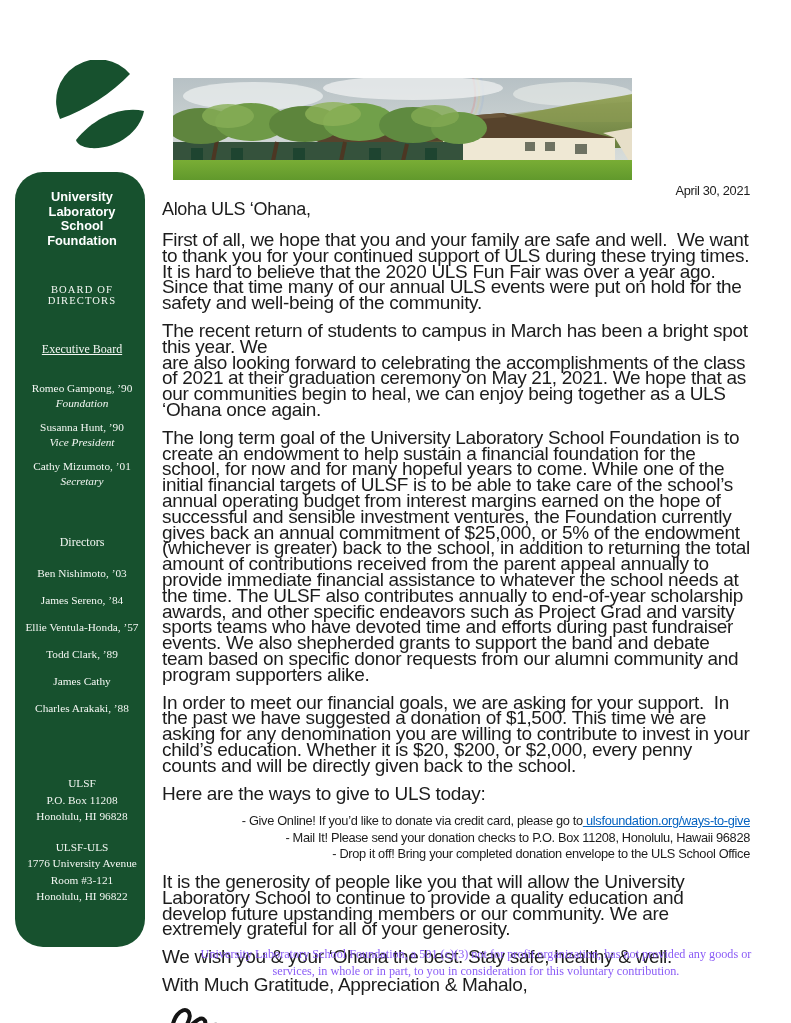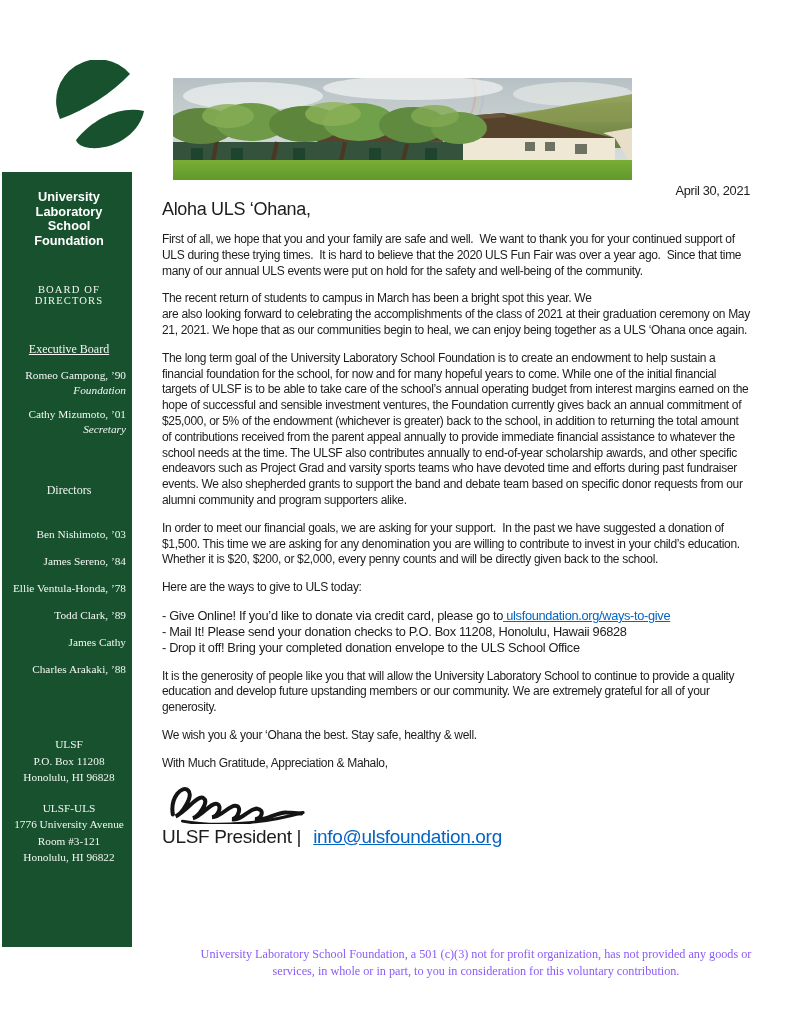--- a/index.html
+++ b/index.html
@@ -3,47 +3,47 @@
 <meta charset="utf-8">
 <style>
   html,body{margin:0;padding:0;background:#fff;}
   .page{position:relative;width:791px;height:1023px;background:#ffffff;overflow:hidden;
         font-family:"Liberation Sans","DejaVu Sans",sans-serif;color:#1c1c1c;}
 
   
   .logo{position:absolute;left:54px;top:60px;width:92px;height:104px;}
 
   
-  .sidebar{position:absolute;left:2px;top:172px;width:130px;height:775px;
+  .sidebar{position:absolute;left:15px;top:172px;width:130px;height:775px;
            background:#17512e;color:#f4f7f3;text-align:center;
            font-family:"Liberation Serif","DejaVu Serif",serif;font-size:11.3px;
-           box-sizing:border-box;padding:18px 6px 0 10px;}
+           box-sizing:border-box;padding:18px 6px 0 10px;border-radius:28px;}
   .org-name{font-family:"Liberation Sans","DejaVu Sans",sans-serif;font-weight:bold;
             font-size:12.8px;line-height:14.5px;color:#ffffff;margin-bottom:0;}
   .board-header{margin-top:36px;font-size:10.6px;letter-spacing:1.1px;}
   .section-title{margin-top:36px;text-decoration:underline;font-size:12px;}
-  .exec-block{margin-top:11px;text-align:right;}
+  .exec-block{margin-top:24px;}
   .member{margin-bottom:9px;line-height:15px;}
   .member .role{font-style:italic;}
   .directors-title{margin-top:46px;font-size:12px;}
-  .directors-list{margin-top:29px;text-align:right;}
+  .directors-list{margin-top:16px;}
   .director{margin-bottom:13px;line-height:14px;}
   .addr-block{line-height:16.5px;}
   .addr1{margin-top:60px;}
   .addr2{margin-top:14px;}
 
   
   .main{position:absolute;left:162px;top:78px;width:588px;}
   .photo{margin-left:11px;width:459px;height:102px;display:block;}
   .date-line{text-align:right;margin-top:3px;font-size:12.8px;letter-spacing:-0.32px;}
   .greeting{margin-top:1px;font-size:18px;letter-spacing:-0.32px;}
-  .para{margin:12px 0 0 0;font-size:12px;line-height:15.8px;letter-spacing:-0.32px;
+  .para{margin:12px 0 0 0;font-size:19px;line-height:15.8px;letter-spacing:-0.32px;
         white-space:pre-wrap;}
   .bullets{margin-top:12px;font-size:12.8px;line-height:16.2px;letter-spacing:-0.32px;}
-  .bullet{white-space:pre-wrap;}
+  .bullet{white-space:pre-wrap;text-align:right;}
   a.link{color:#0563c1;text-decoration:underline;cursor:pointer;}
   .sig-svg{display:block;margin:6px 0 0 0;width:152px;height:46px;}
   .signer-name{margin-top:8px;font-size:12.8px;letter-spacing:-0.32px;}
   .signer-line{margin-top:2px;font-size:19px;letter-spacing:-0.32px;}
   .signer-line a.link{margin-left:12px;}
 
   
   .footer{position:absolute;left:180px;top:946px;width:592px;text-align:center;
           font-family:"Liberation Serif","DejaVu Serif",serif;font-size:12.2px;
           line-height:17px;color:#8b5cf6;}
@@ -68,31 +68,35 @@
     <div class="board-header">BOARD OF DIRECTORS</div>
 
     <div class="section-title">Executive Board</div>
 
     <div class="exec-block">
       <div class="member">
         <div>Romeo Gampong, ’90</div>
         <div class="role">Foundation</div>
       </div>
       <div class="member">
+        <div>Susanna Hunt, ’90</div>
+        <div class="role">Vice President</div>
+      </div>
+      <div class="member">
         <div>Cathy Mizumoto, ’01</div>
         <div class="role">Secretary</div>
       </div>
     </div>
 
     <div class="directors-title">Directors</div>
 
     <div class="directors-list">
       <div class="director">Ben Nishimoto, ’03</div>
       <div class="director">James Sereno, ’84</div>
-      <div class="director">Ellie Ventula-Honda, ’78</div>
+      <div class="director">Ellie Ventula-Honda, ’57</div>
       <div class="director">Todd Clark, ’89</div>
       <div class="director">James Cathy</div>
       <div class="director">Charles Arakaki, ’88</div>
     </div>
 
     <div class="addr-block addr1">
       <div>ULSF</div>
       <div>P.O. Box 11208</div>
       <div>Honolulu, HI 96828</div>
     </div>

